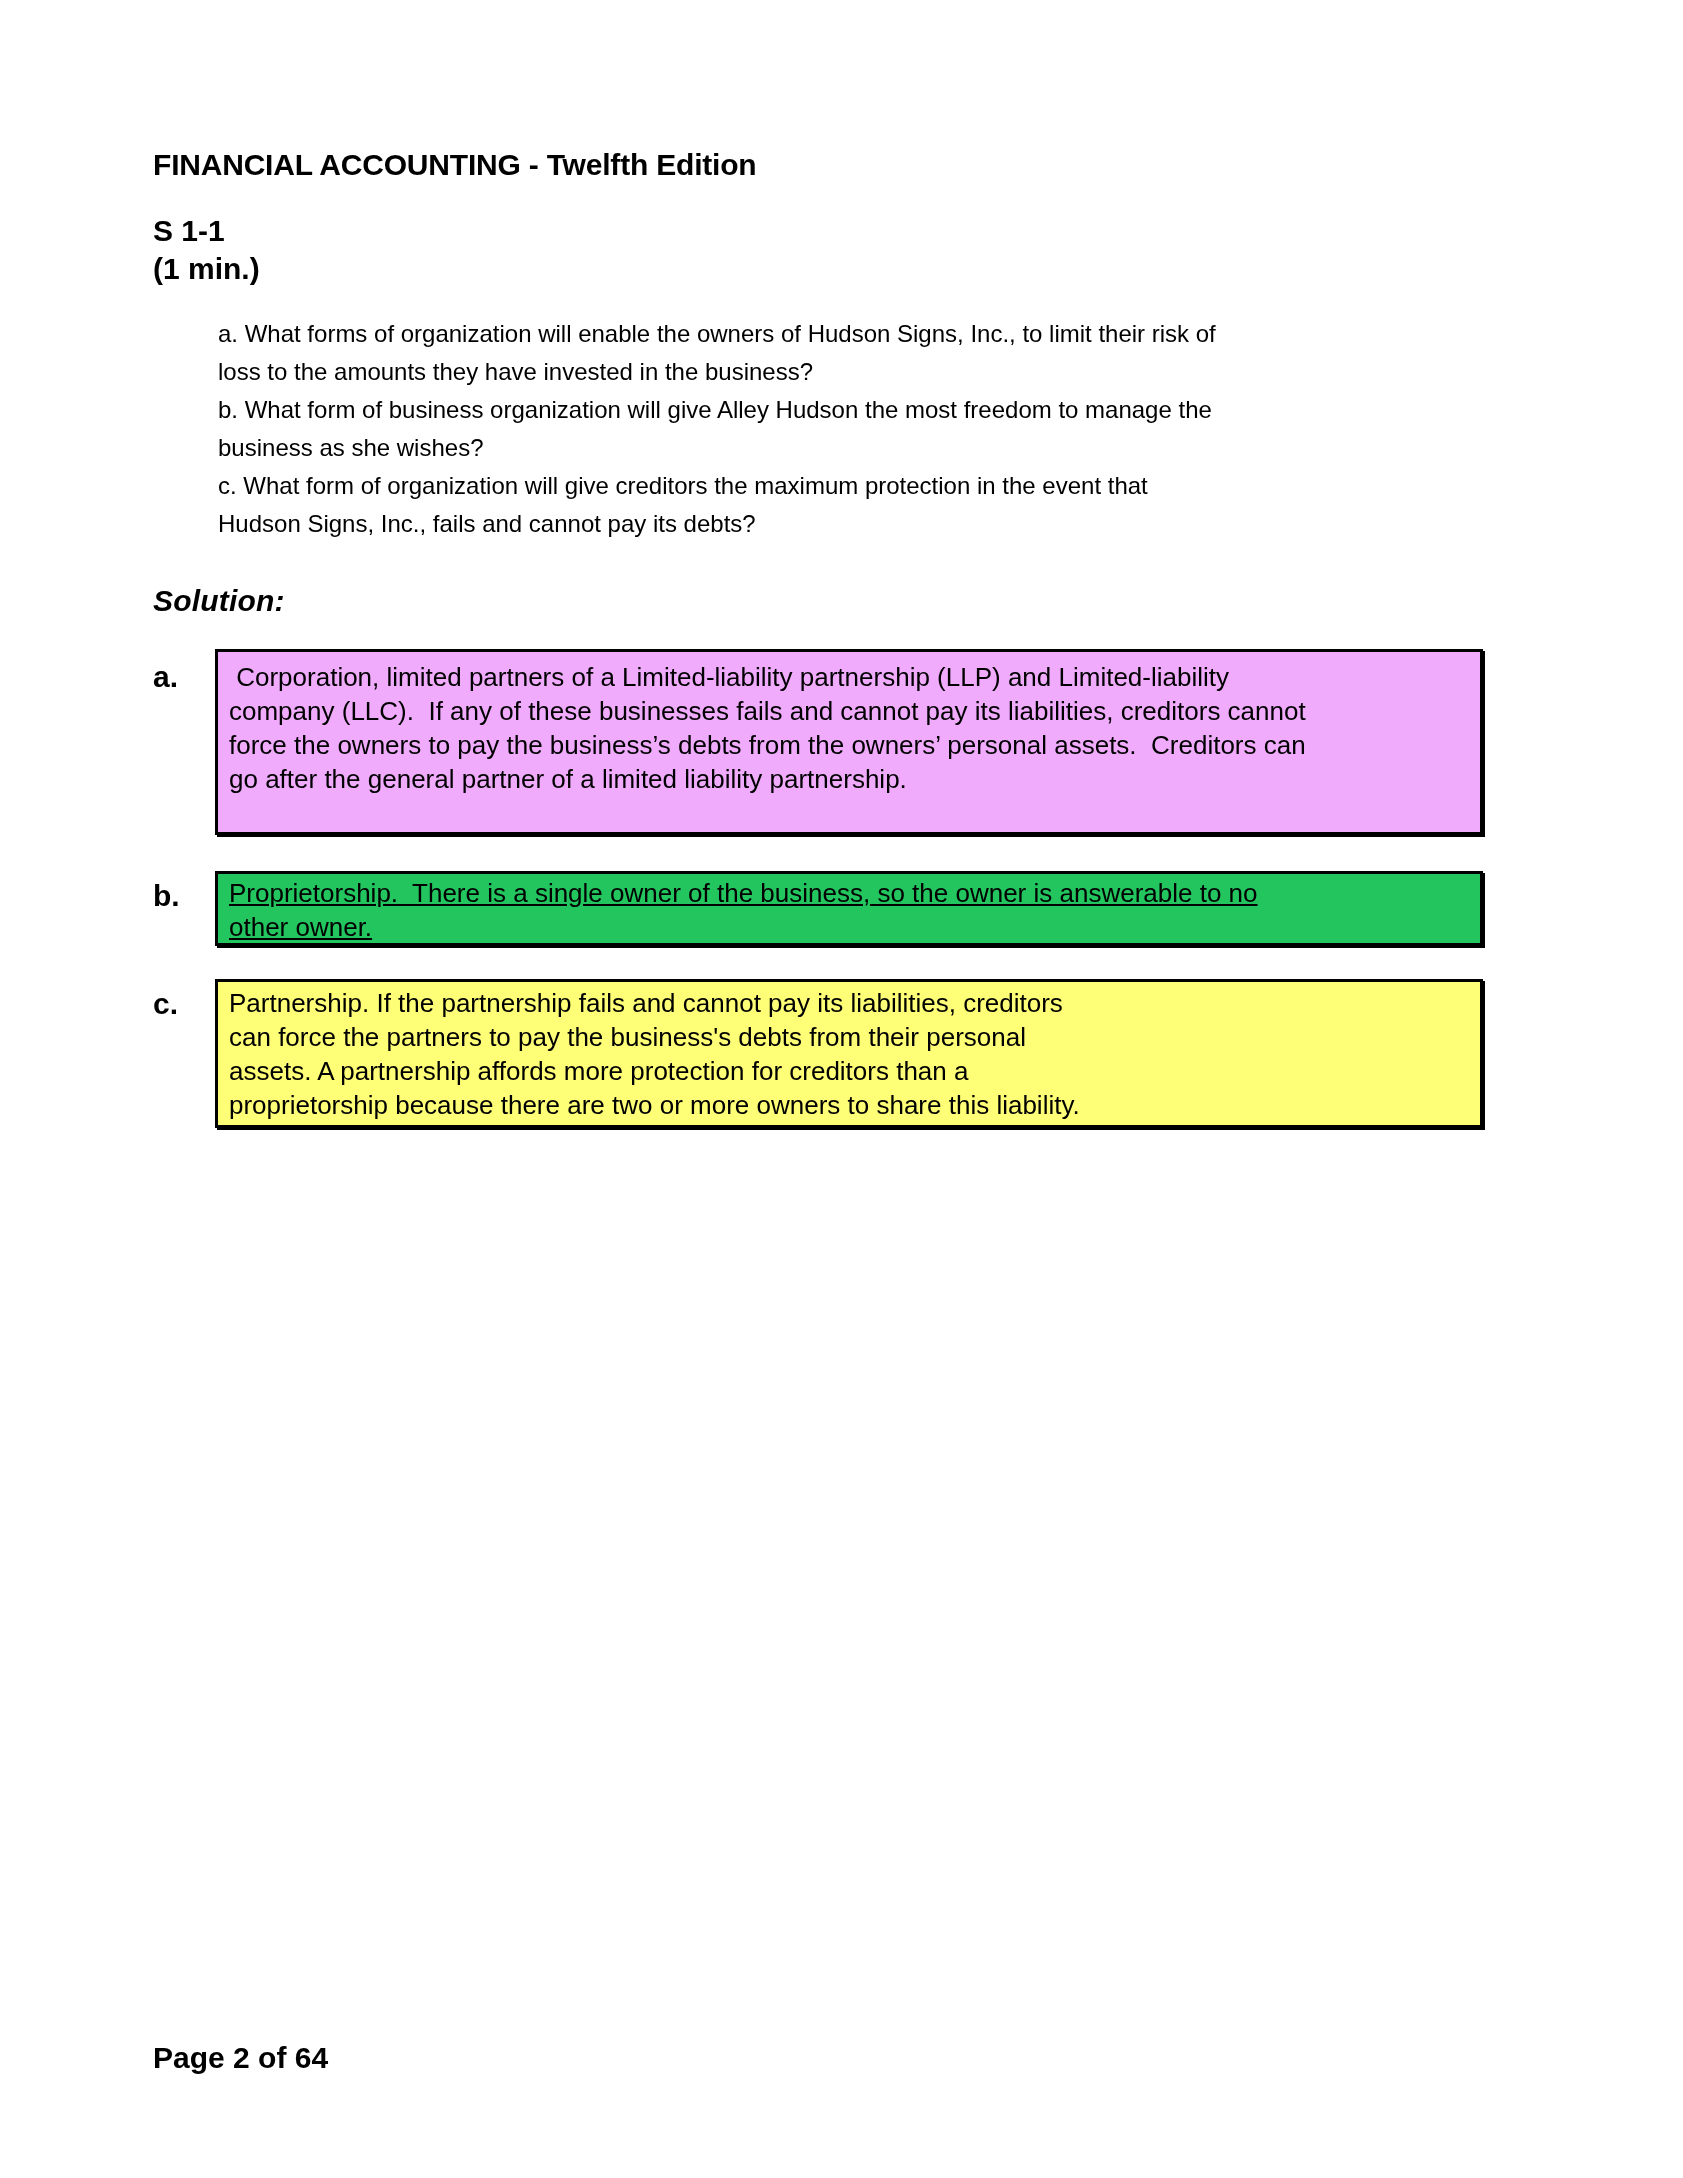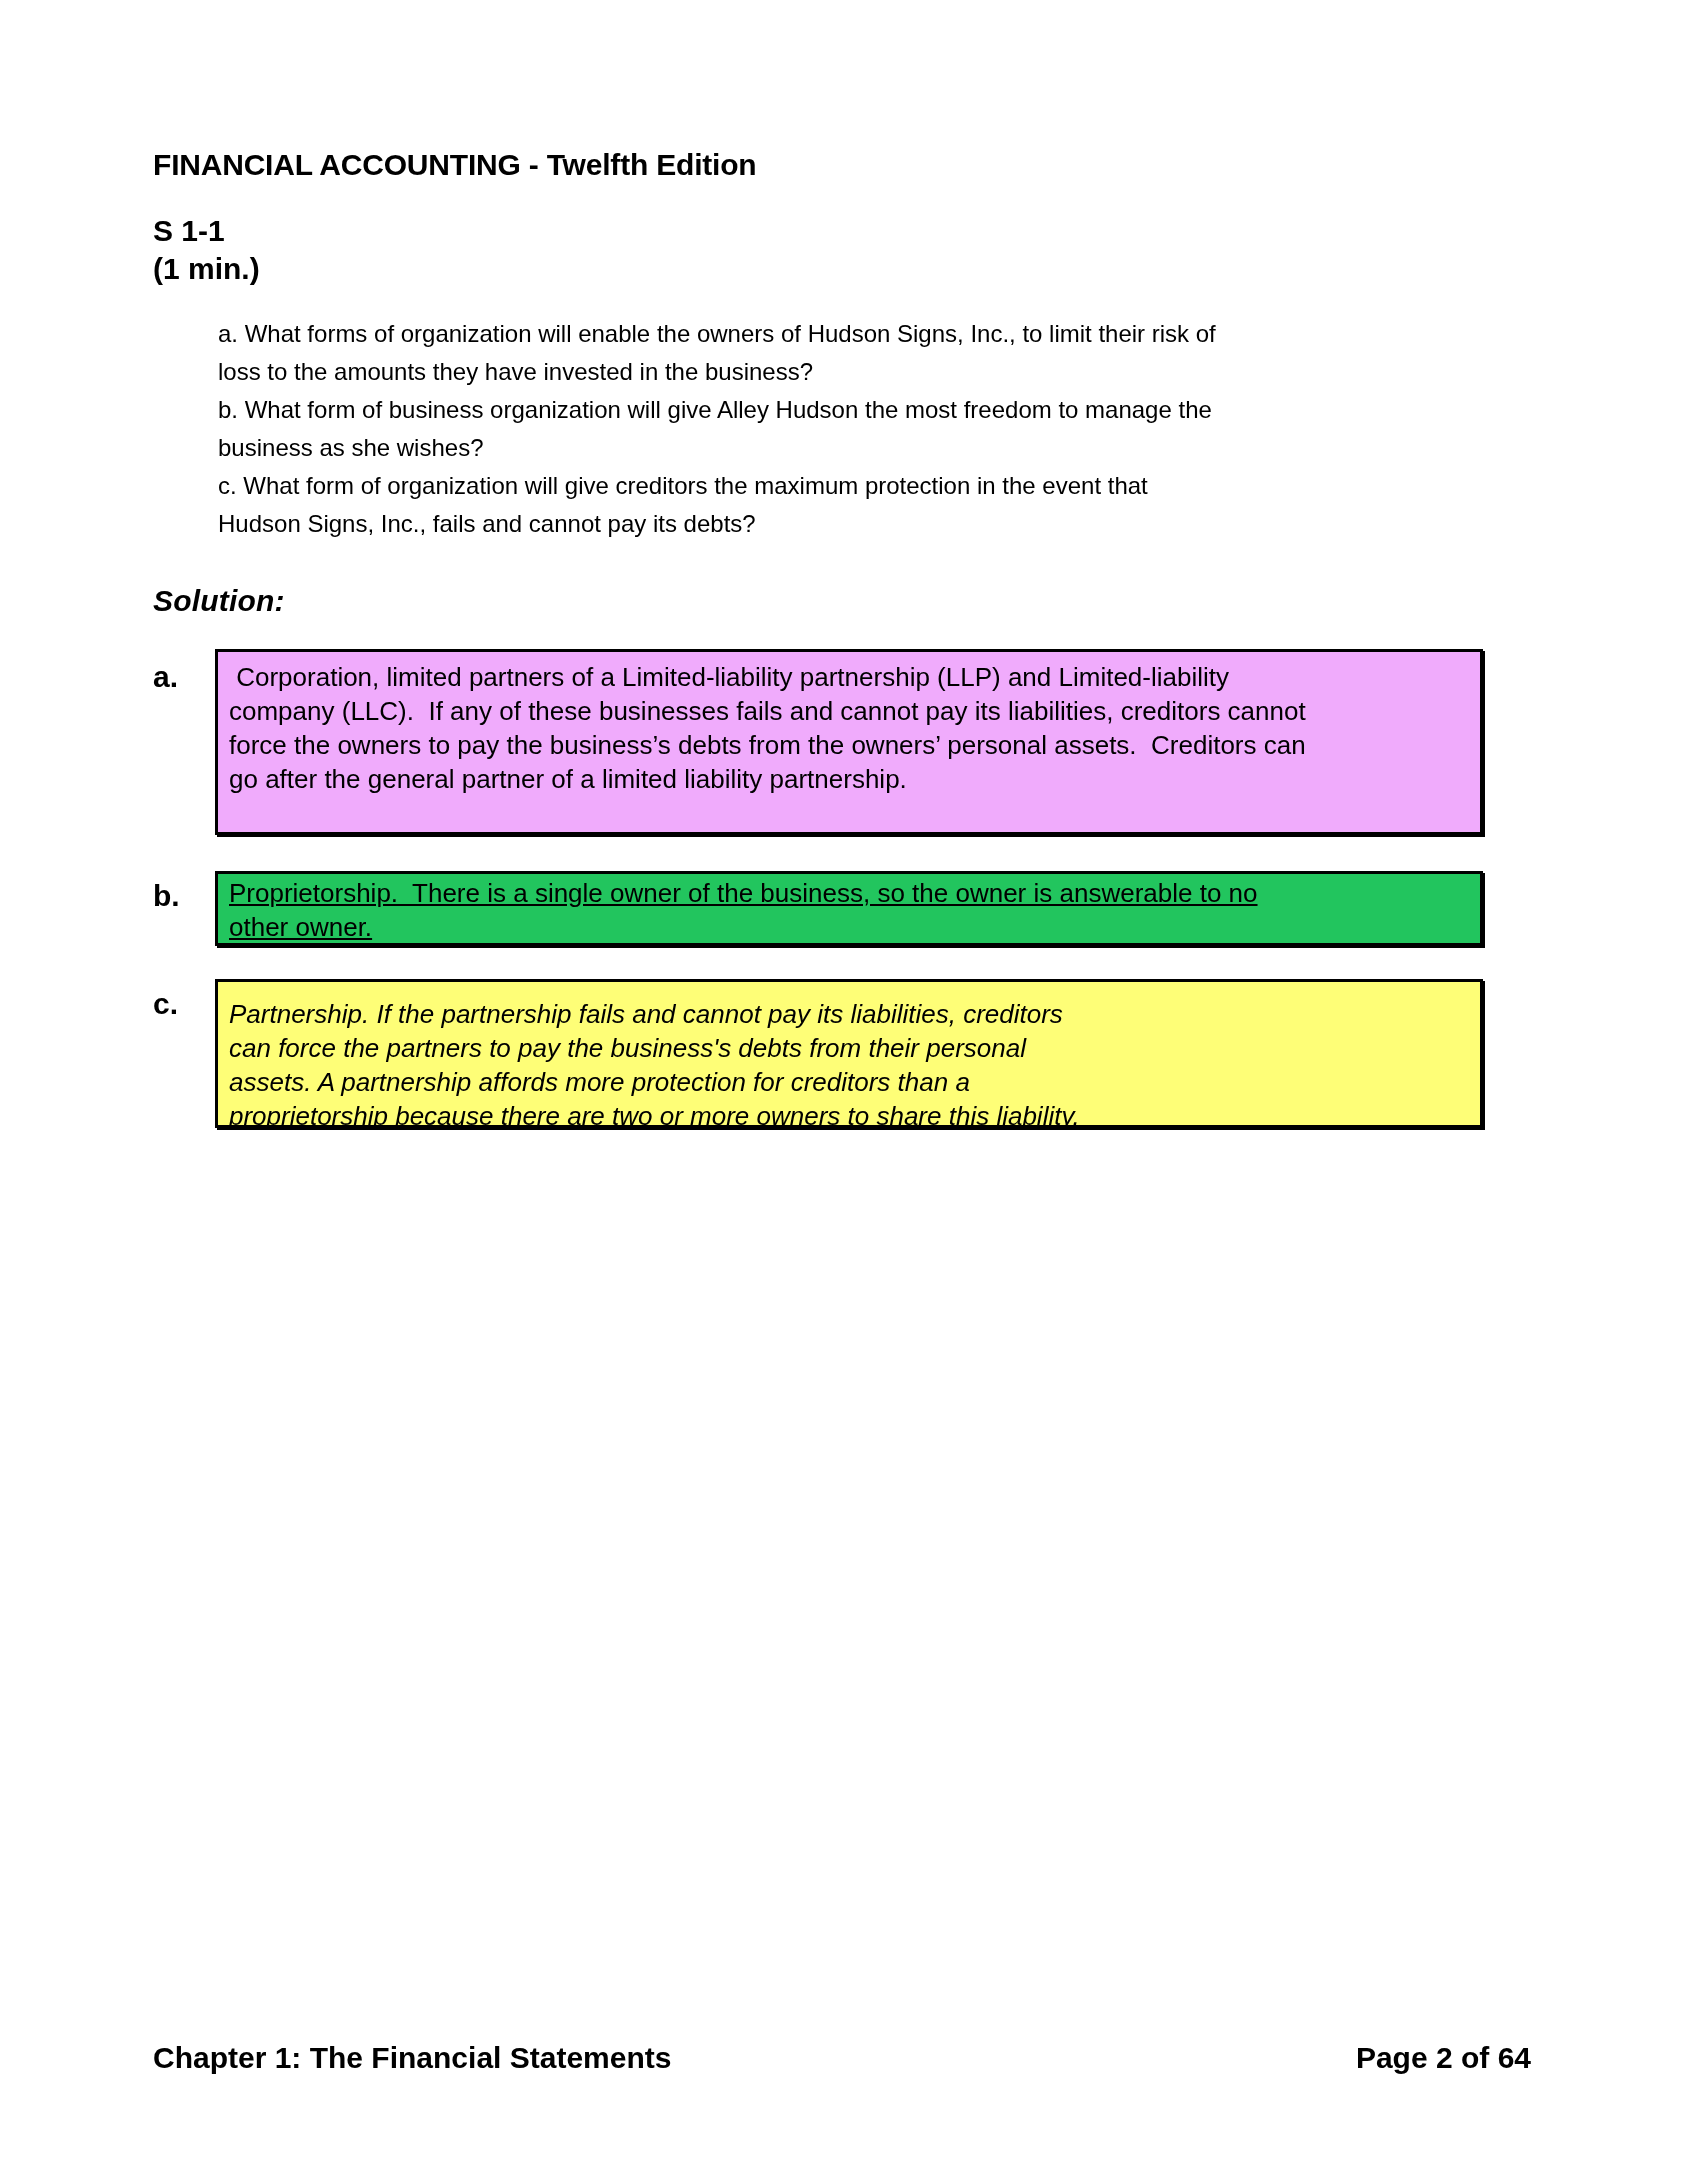--- a/index.html
+++ b/index.html
@@ -48,21 +48,21 @@
     font-size: 26px; line-height: 34px;
     white-space: pre;
     padding: 8px 11px 0 11px;
     overflow: visible;
   }
   #label-a { top: 660px; }
   #box-a   { top: 649px; height: 186px; }
   #label-b { top: 879px; }
   #box-b   { top: 871px; height: 75px; padding-top: 2px; }
   #label-c { top: 987px; }
-  #box-c   { top: 979px; height: 149px; padding-top: 15px; font-style: italic; }
+  #box-c   { top: 979px; height: 149px; padding-top: 4px; }
   .footer {
     left: 153px; top: 2041px; width: 1378px;
     display: flex; justify-content: space-between;
     font-size: 30px; font-weight: 700;
   }
 </style>
 </head>
 <body>
 
 <div class="abs header-title">FINANCIAL ACCOUNTING - Twelfth Edition</div>
@@ -91,16 +91,15 @@
 <div class="abs ans-box" id="box-b" style="background: #22c55e; border-color: rgb(0, 0, 0); text-decoration: underline;">Proprietorship.  There is a single owner of the business, so the owner is answerable to no
 other owner.</div>
 
 <div class="abs ans-label" id="label-c">c.</div>
 <div class="abs ans-box" id="box-c" style="background: rgb(254, 254, 119); border-color: rgb(0, 0, 0);">Partnership. If the partnership fails and cannot pay its liabilities, creditors
 can force the partners to pay the business's debts from their personal
 assets. A partnership affords more protection for creditors than a
 proprietorship because there are two or more owners to share this liability.</div>
 
 <div class="abs footer">
-  <span>Chapter 1: The Financial Statements</span>
   <span>Page 2 of 64</span>
 </div>
 
 
 </body></html>

